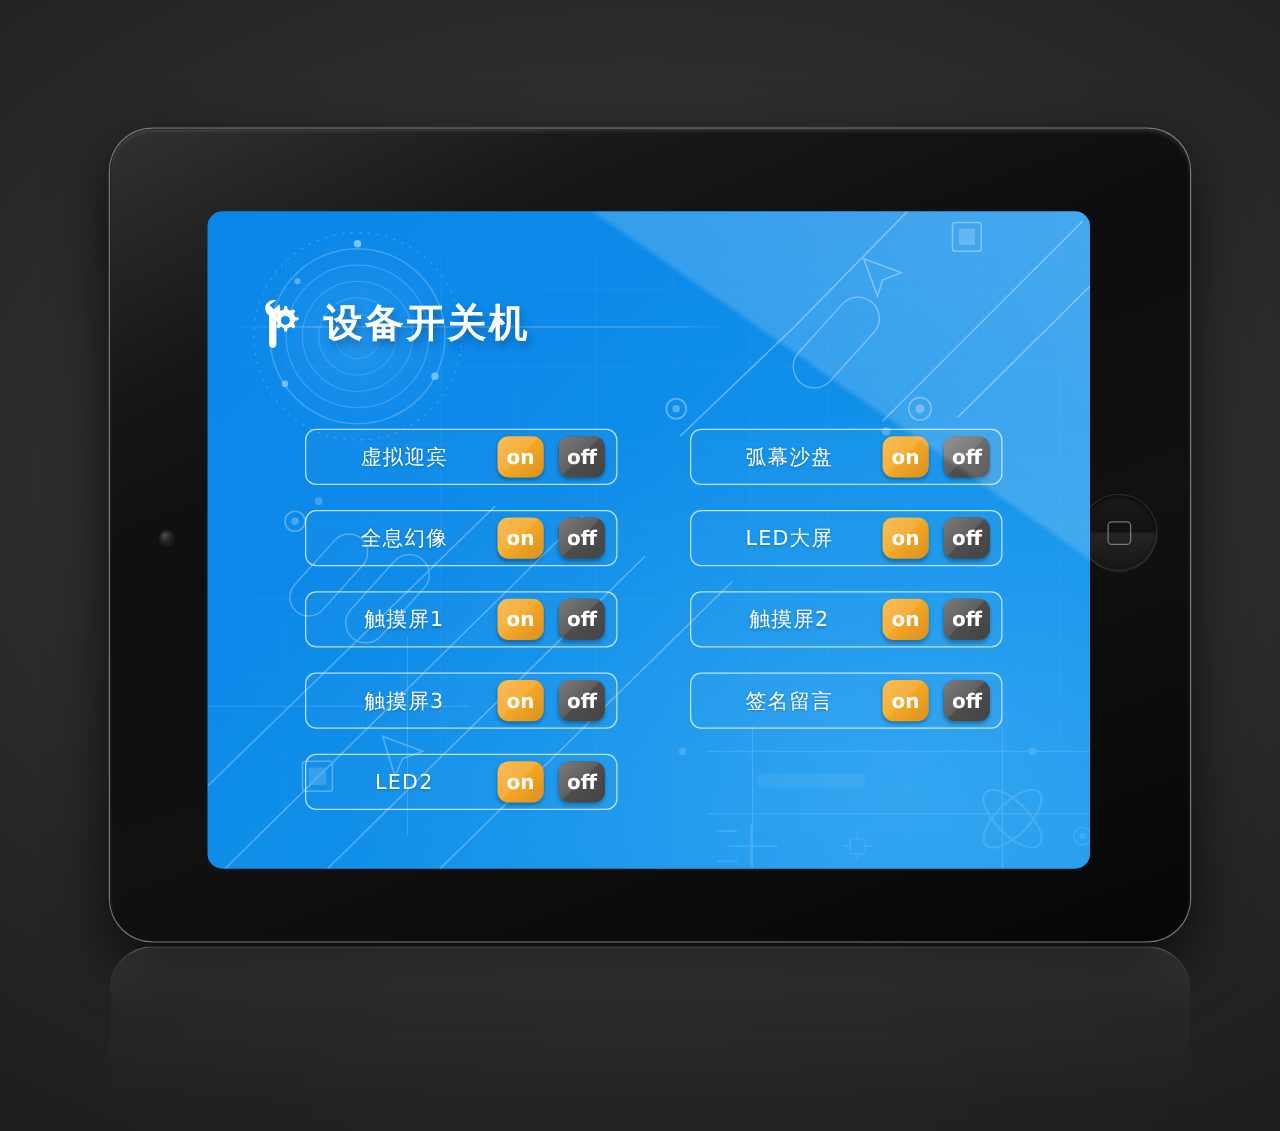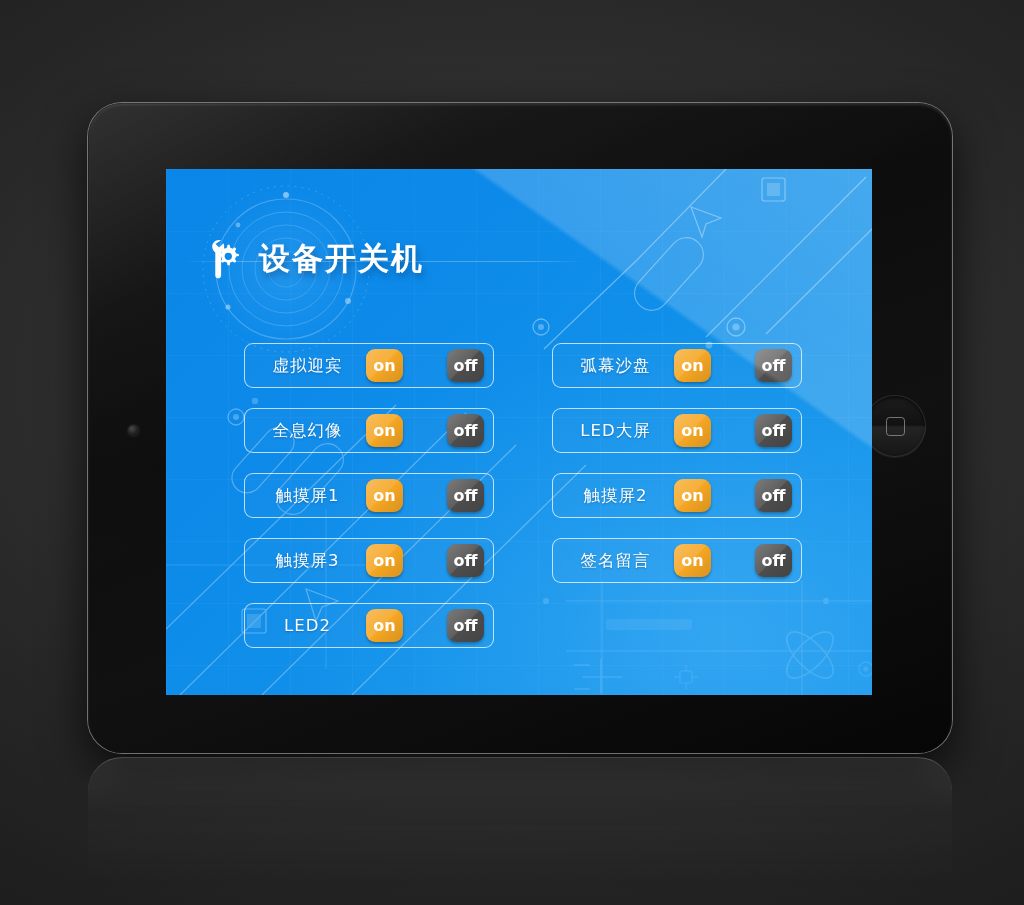--- a/index.html
+++ b/index.html
@@ -82,20 +82,21 @@
   
   #screen {
     position: absolute;
     left: 78px;
     top: 66px;
     width: 706px;
     height: 526px;
     overflow: hidden;
     background:
       linear-gradient(135deg, #0a86e8 0%, #0d8ae9 30%, #1191ea 60%, #1897ec 100%);
+    border-radius: 12px;
   }
   .bg-layer { position: absolute; inset: 0; pointer-events: none; }
 
   
   #bg-grid {
     background-image:
       linear-gradient(to right, rgba(255,255,255,0.045) 1px, transparent 1px),
       linear-gradient(to bottom, rgba(255,255,255,0.045) 1px, transparent 1px);
     background-size: 62px 62px;
     opacity: 0.8;
@@ -208,21 +209,21 @@
   }
   .sw-btn span { position: relative; z-index: 2; }
   .sw-btn::before {
     content: "";
     position: absolute;
     inset: 0;
     background: linear-gradient(135deg, rgba(255,255,255,0.26) 0%, rgba(255,255,255,0.10) 48%, rgba(0,0,0,0.0) 49%, rgba(0,0,0,0.12) 100%);
     z-index: 1;
   }
   .sw-on  { background: #f5a623; }
-  .sw-off { background: #4d4d4d; margin-left: 32px; }
+  .sw-off { background: #4d4d4d; }
 
   
   #reflection {
     position: absolute;
     left: 88px;
     top: 757px;
     width: 864px;
     height: 148px;
     border-radius: 34px 34px 0 0;
     background: linear-gradient(to bottom, rgba(120,120,120,0.22) 0%, rgba(80,80,80,0.10) 34%, rgba(60,60,60,0.0) 88%);

